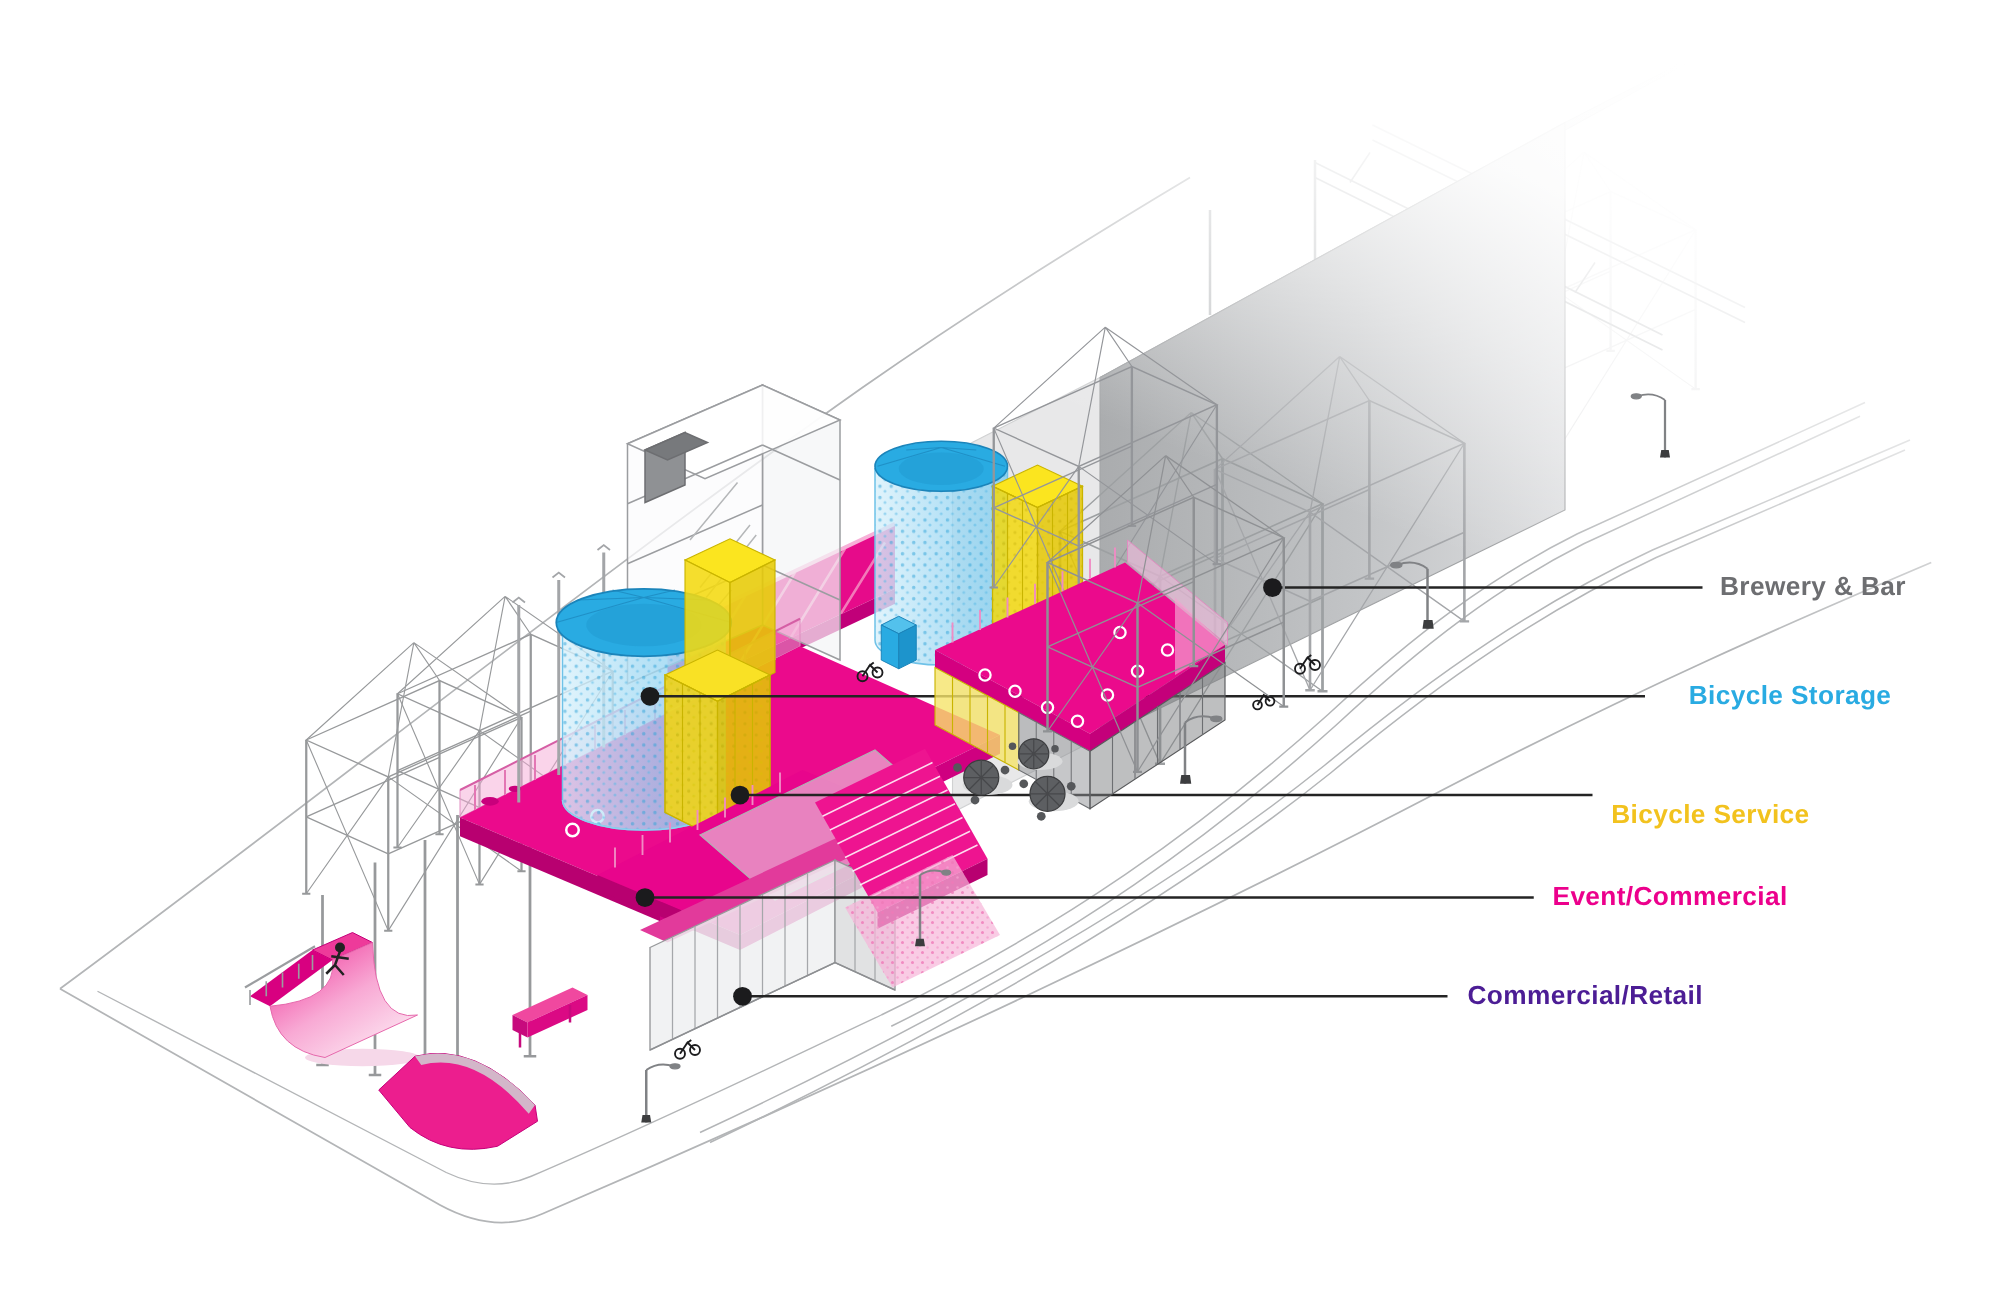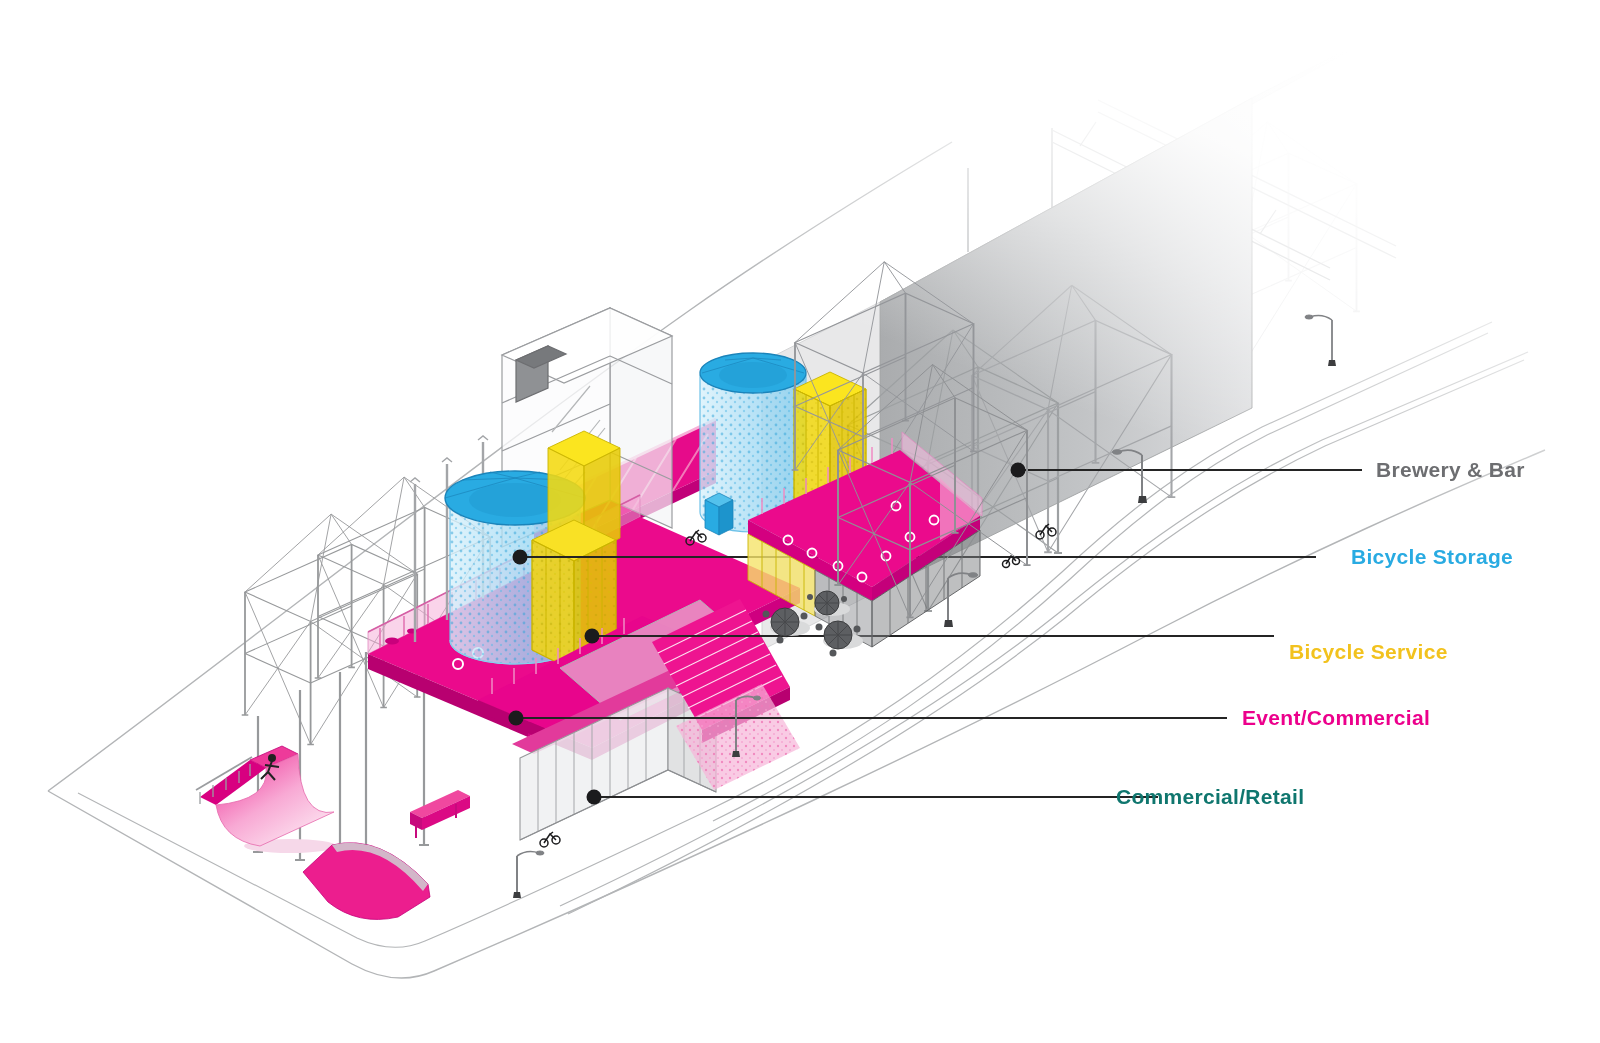--- a/index.html
+++ b/index.html
@@ -355,15 +355,15 @@
           <circle cx="1016" cy="561" r="3.5"></circle>
           <path d="M1006,564 L1011,556 L1016,561"></path>
         </g>
   </g>
 </svg>
 
 <div class="callout-label" style="left: 1376px; top: 455px; color: rgb(109, 110, 113);">Brewery &amp; Bar</div>
 <div class="callout-label" style="left: 1331px; top: 542px; color: rgb(41, 171, 226); margin-left: 20px;">Bicycle Storage</div>
 <div class="callout-label" style="left: 1289px; top: 621px; color: rgb(242, 194, 30); margin-top: 16px;">Bicycle Service</div>
 <div class="callout-label" style="left: 1242px; top: 703px; color: rgb(236, 0, 140);">Event/Commercial</div>
-<div class="callout-label" style="left: 1116px; top: 782px; color: #0f766e;">Commercial/Retail</div>
+<div class="callout-label" style="left: 1174px; top: 782px; color: #4c1d95;">Commercial/Retail</div>
 
 </div>
 
 </body></html>

